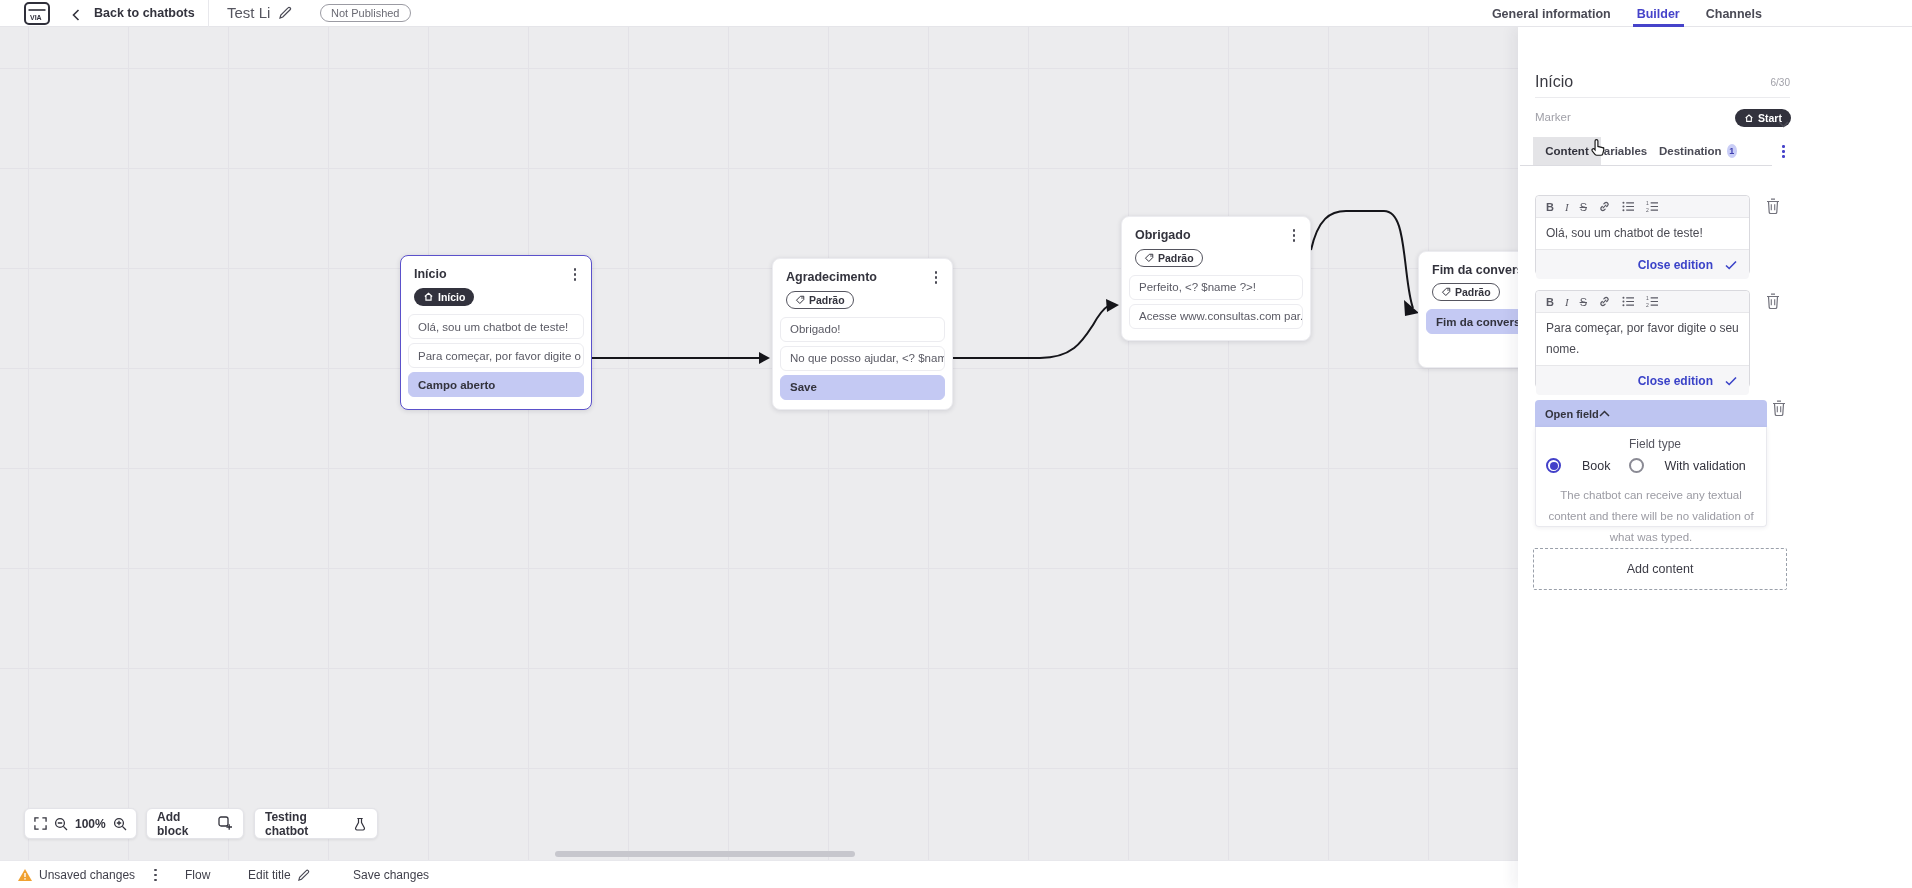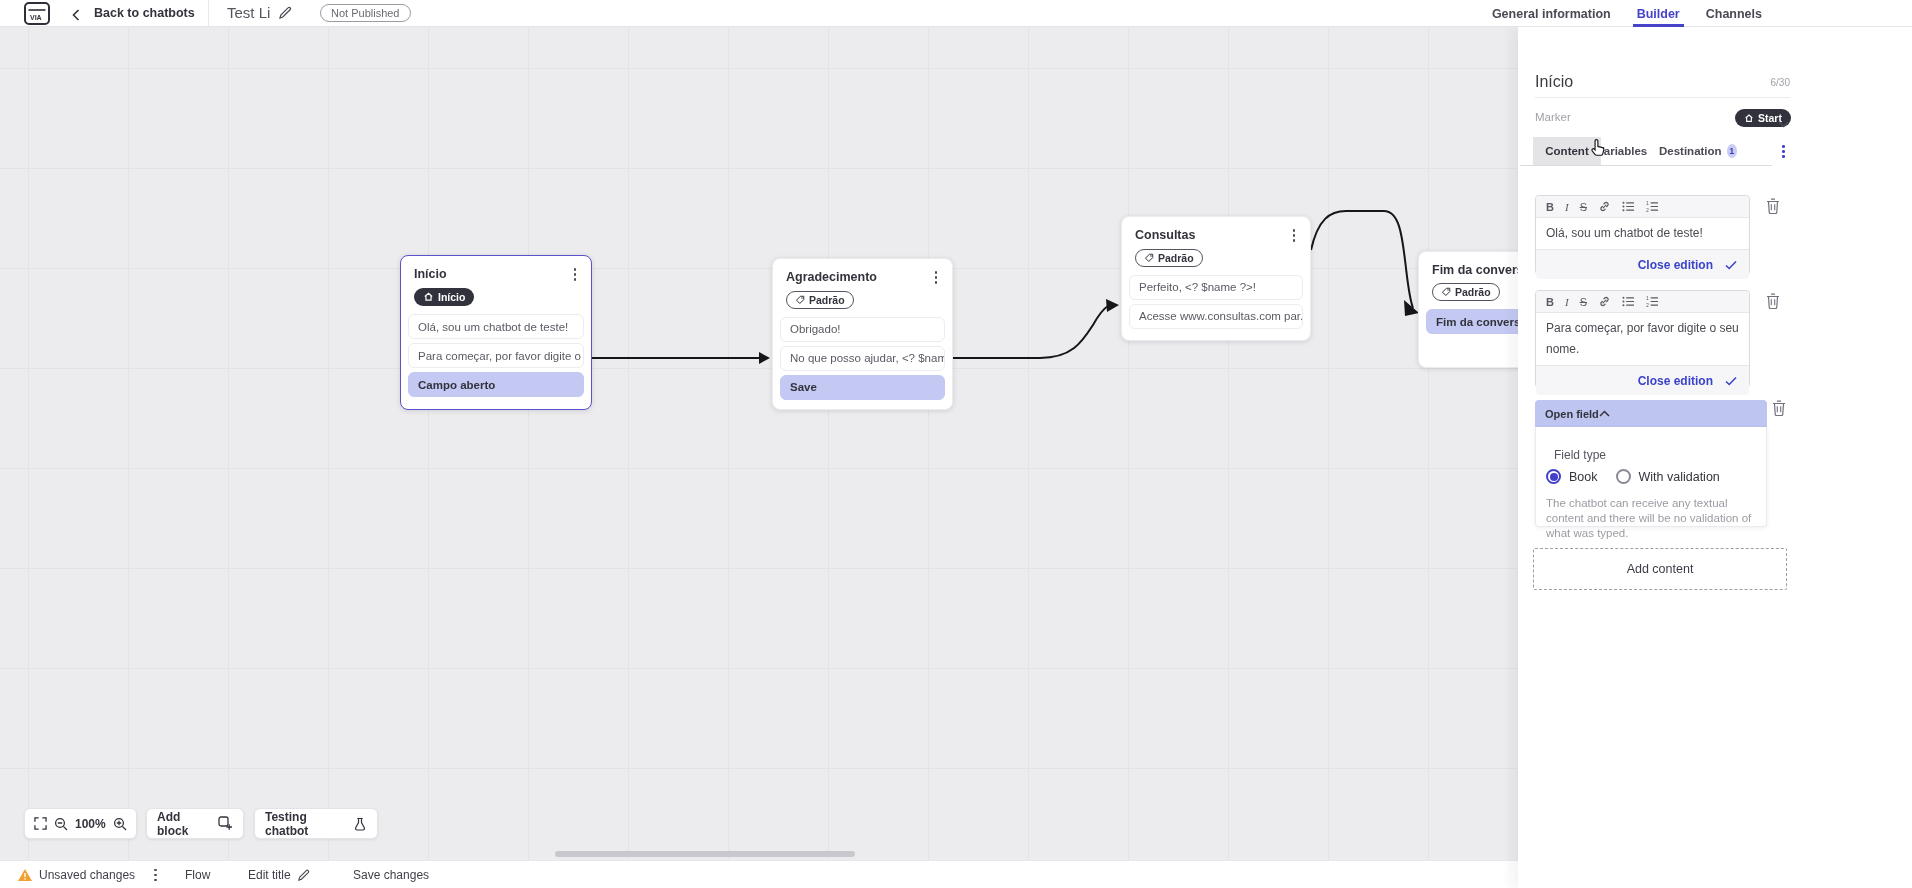--- a/index.html
+++ b/index.html
@@ -87,29 +87,29 @@
   .tbi.s { text-decoration:line-through; }
   .ed-body { padding:5px 10px; font-size:12px; color:#4a4a52; line-height:21px; }
   .ed-footer { height:30px; background:#f6f6f8; border-top:1px solid #e7e7ea; display:flex; align-items:center;
                justify-content:flex-end; gap:12px; padding:12px 12px; border-radius:0 0 4px 4px; }
   .close-ed { font-size:12px; font-weight:bold; color:#3b43c8; cursor:pointer; }
   .trash-btn { position:absolute; left:248px; cursor:pointer; }
   .openfield { position:absolute; left:17px; top:373px; width:232px; }
   .of-head { height:27px; background:#bec5f1; border-radius:4px 4px 0 0; display:flex; align-items:center;
              justify-content:flex-start; padding:0 10px; cursor:pointer; }
   .of-head span { font-size:11px; font-weight:bold; color:#33333d; }
-  .of-body { border:1px solid #e9e9ee; border-top:none; background:#fff; height:100px; padding:21px 10px 0 10px;
-             box-shadow:0 1px 4px rgba(35,35,60,.08); border-radius:0 0 4px 4px; position:relative; }
+  .of-body { border:1px solid #e9e9ee; border-top:none; background:#fff; height:100px; padding:10px 10px 0 10px;
+             box-shadow:0 1px 4px rgba(35,35,60,.08); border-radius:0 0 4px 4px; position:relative;text-align:center; }
   .ft-label { font-size:12px; color:#55555f; margin-left:8px; }
   .radio-row { display:flex; align-items:center; gap:18px; margin:7px 0 0 0; }
-  .radio-opt { display:flex; align-items:center; gap:8px; font-size:12.5px; color:#33333d; cursor:pointer; }
+  .radio-opt { display:flex; align-items:center; gap:21px; font-size:12.5px; color:#33333d; cursor:pointer; }
   .radio { width:15px; height:15px; border-radius:50%; border:2px solid #8a8a94; background:#fff; position:relative; }
   .radio.sel { border-color:#4340c9; }
   .radio.sel::after { content:""; position:absolute; left:1.5px; top:1.5px; width:8px; height:8px; border-radius:50%; background:#4340c9; }
-  .of-desc { margin-top:12px; margin-left:0px; width:210px; font-size:11.5px; line-height:15px; color:#9b9ba3; }
+  .of-desc { margin-top:12px; margin-left:0px; width:210px; font-size:11.5px; line-height:21px; color:#9b9ba3; }
   .add-content { position:absolute; left:15px; top:521px; width:254px; height:42px; border:1px dashed #9aa0aa;
                  border-radius:2px; display:flex; align-items:center; justify-content:center;
                  font-size:12.5px; color:#3c3c46; cursor:pointer; background:#fff; }
   .cursor-hand { position:absolute; left:1590px; top:138px; z-index:30; pointer-events:none; }
 </style>
 </head>
 <body>
 
 <div class="canvas"></div>
 
@@ -166,21 +166,21 @@
   </div>
   <div class="node-items">
     <div class="node-item">Obrigado!</div>
     <div class="node-item">No que posso ajudar, &lt;? $name ...</div>
     <div class="node-item hl">Save</div>
   </div>
 </div>
 
 <div class="node" style="left:1121px; top:216px; width:190px; height:125px;">
   <div class="node-head">
-    <span class="node-title">Consultas</span>
+    <span class="node-title">Obrigado</span>
     <span class="dots-v">
         <i></i>
         <i></i>
         <i></i>
       </span>
   </div>
   <div class="node-pill-row">
     <span class="pill-outline">
       <svg width="10" height="10" viewBox="0 0 12 12">
           <path d="M6.5 1.5h4v4L5.8 10.2 1.8 6.2z" fill="none" stroke="#33333d" stroke-width="1.2"></path>

